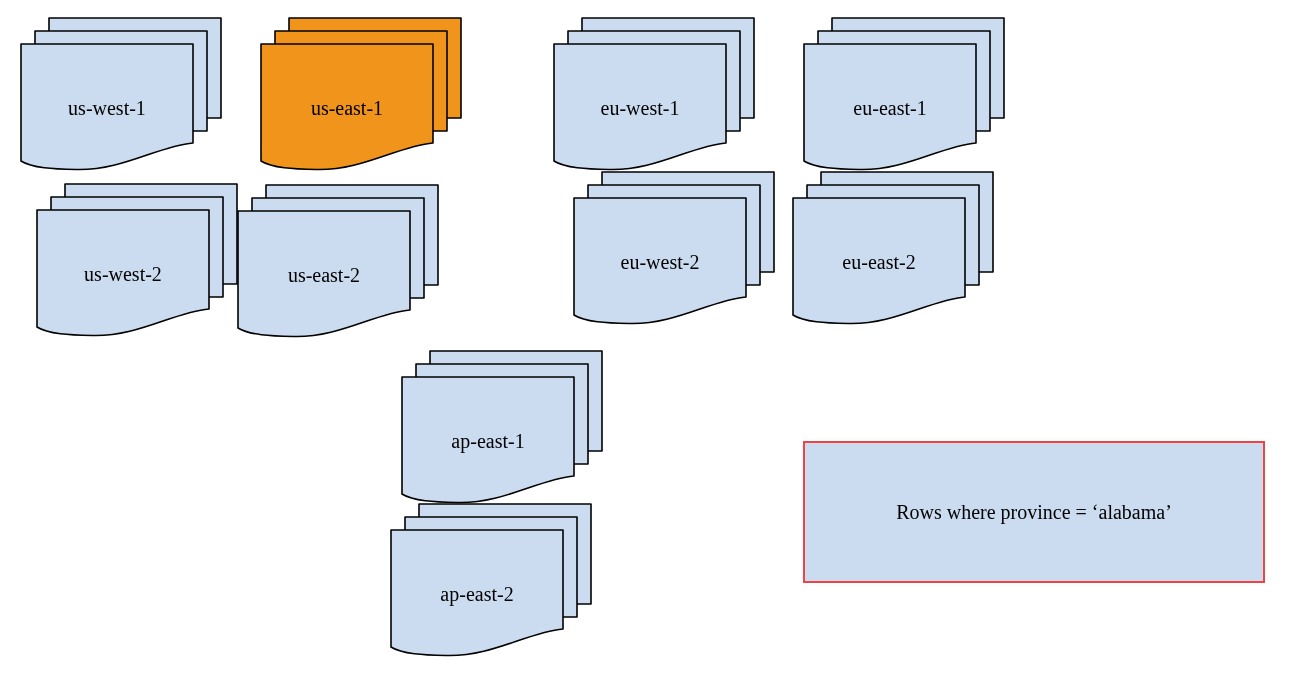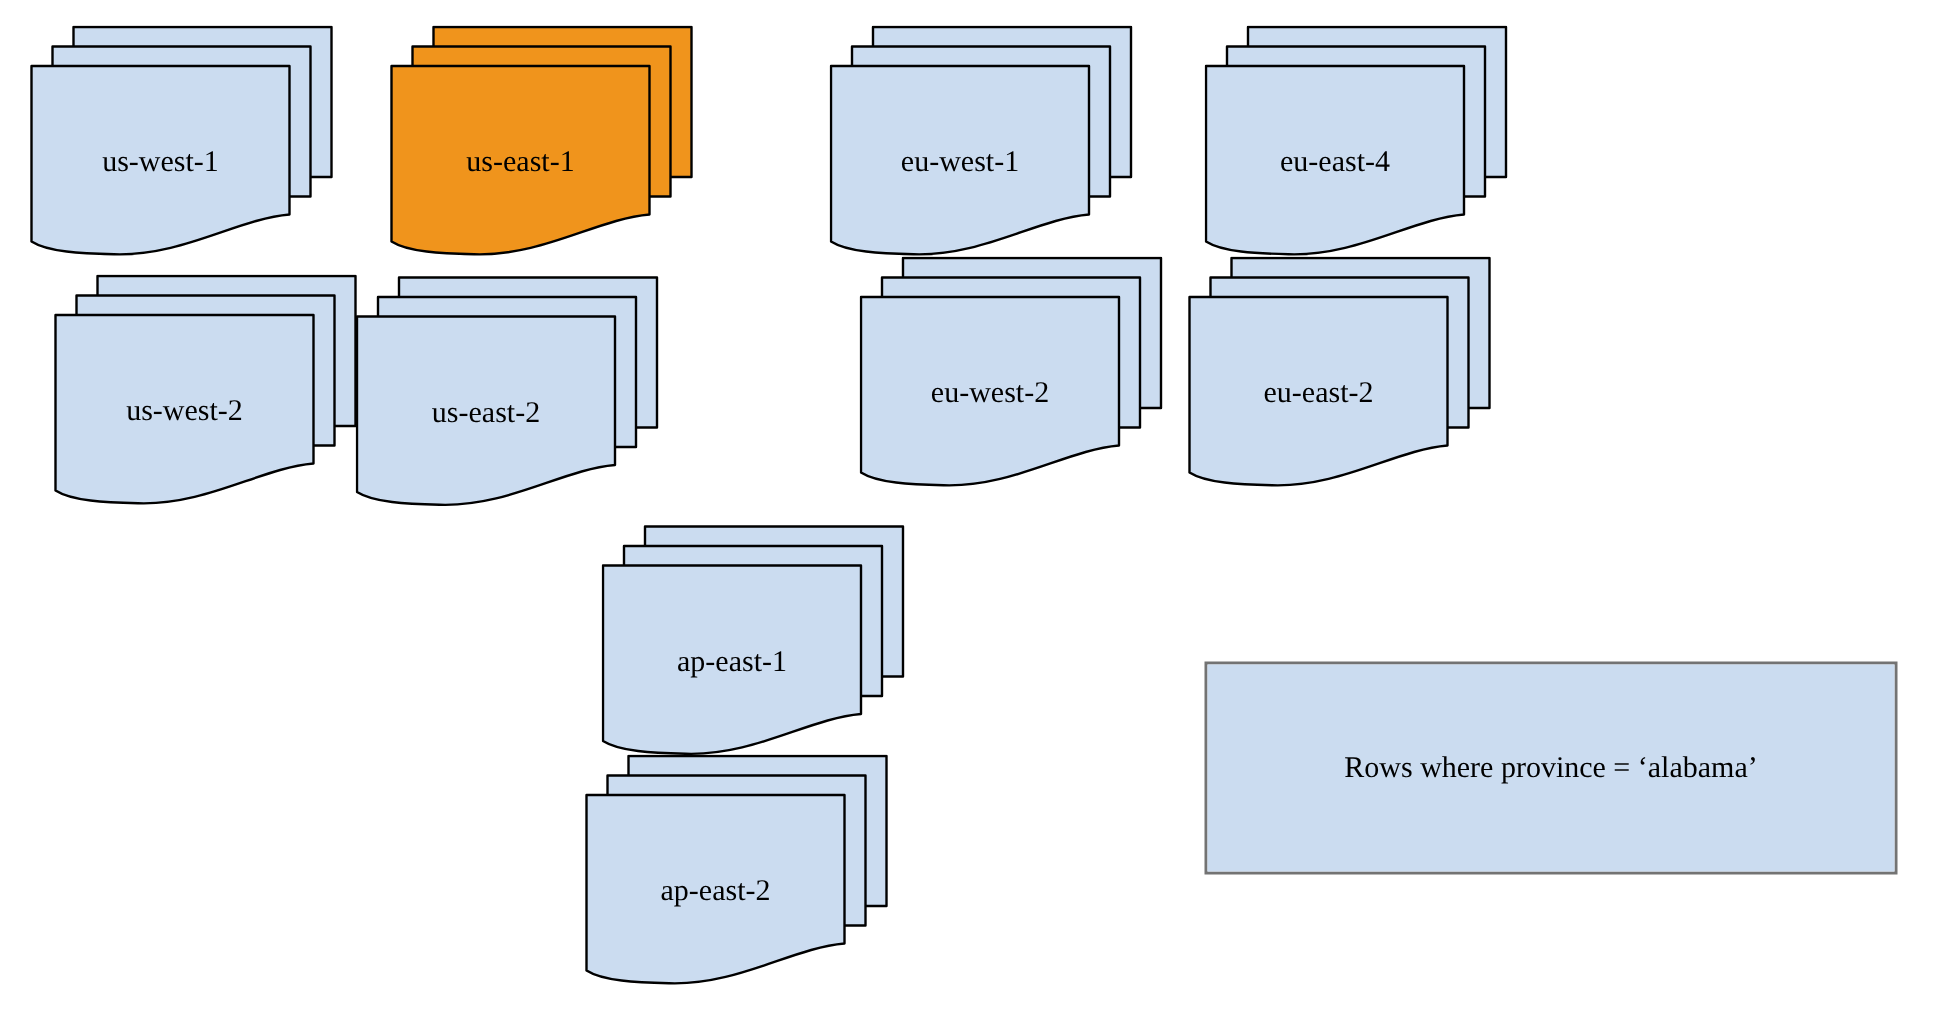--- a/index.html
+++ b/index.html
@@ -47,21 +47,21 @@
     font-size: 20px;
     color: #000000;
     white-space: nowrap;
   }
   .legend {
     position: absolute;
     left: 803px;
     top: 441px;
     width: 462px;
     height: 142px;
-    border: 2px solid #737373;
+    border: 2px solid #ef4444;
     box-sizing: border-box;
     display: flex;
     flex-direction: column;
   }
   .legend-row {
     flex: 1 1 0;
     display: flex;
     align-items: center;
     justify-content: center;
     font-size: 20px;
@@ -103,21 +103,21 @@
       <path class="page" d="M 1 27 L 173 27 L 173 126 C 138 129 102 154 56 152.5 C 34 152 12 151 1 144 Z"></path>
     </svg>
     <div class="stack-label">eu-west-1</div>
   </div>
       <div class="stack" style="left: 803px; top: 17px; z-index: 983;">
     <svg width="204" height="156" viewBox="0 0 204 156">
       <rect class="page" x="29" y="1" width="172" height="100"></rect>
       <rect class="page" x="15" y="14" width="172" height="100"></rect>
       <path class="page" d="M 1 27 L 173 27 L 173 126 C 138 129 102 154 56 152.5 C 34 152 12 151 1 144 Z"></path>
     </svg>
-    <div class="stack-label">eu-east-4</div>
+    <div class="stack-label">eu-east-1</div>
   </div>
       <div class="stack" style="left: 20px; top: 183px; z-index: 829; margin-left: 16px;">
     <svg width="204" height="156" viewBox="0 0 204 156">
       <rect class="page" x="29" y="1" width="172" height="100"></rect>
       <rect class="page" x="15" y="14" width="172" height="100"></rect>
       <path class="page" d="M 1 27 L 173 27 L 173 126 C 138 129 102 154 56 152.5 C 34 152 12 151 1 144 Z"></path>
     </svg>
     <div class="stack-label">us-west-2</div>
   </div>
       <div class="stack" style="left: 237px; top: 184px; z-index: 829;">

